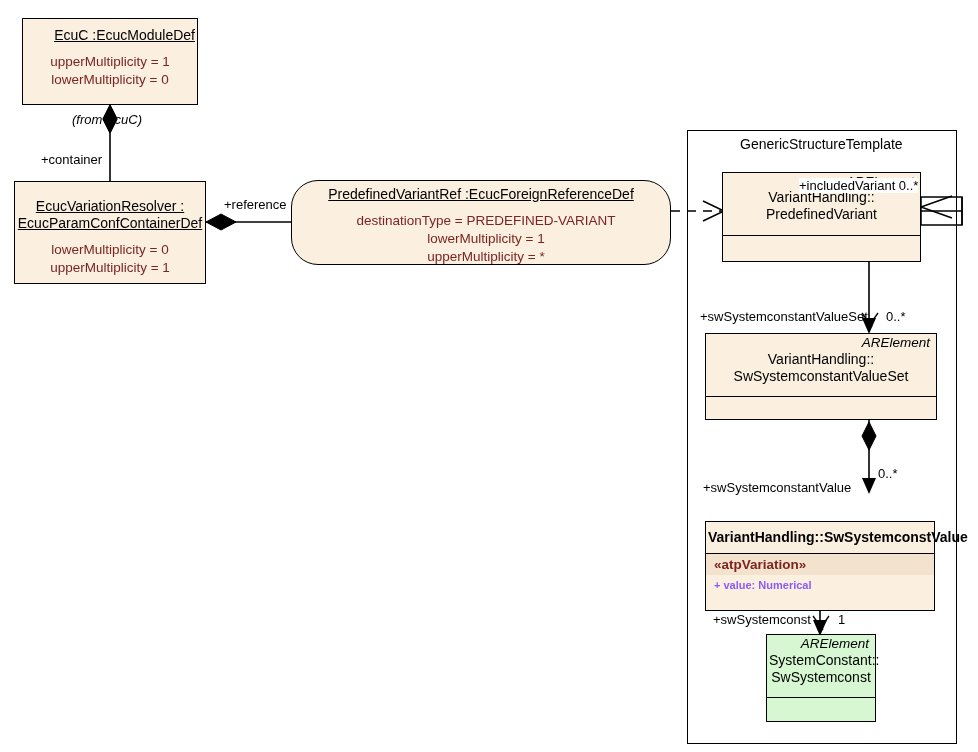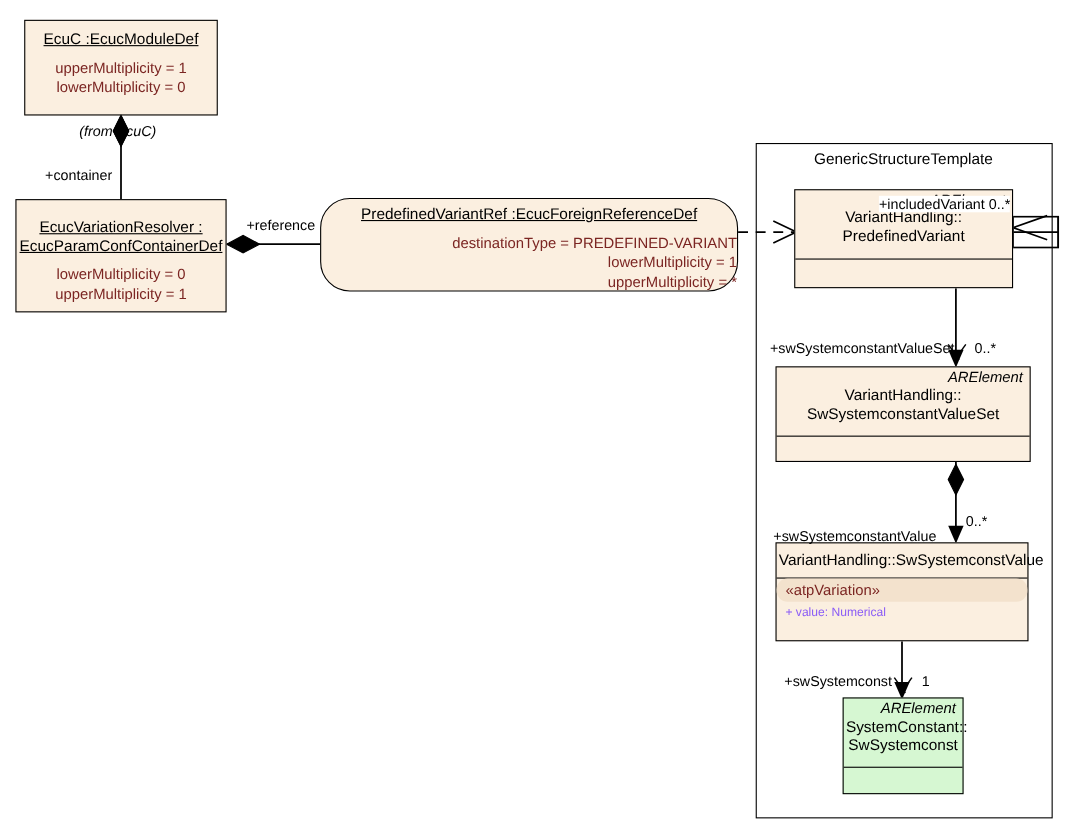--- a/index.html
+++ b/index.html
@@ -65,34 +65,33 @@
     padding: 5px 0 4px 0;
     font-size: 13.5px;
     color: #7B2522;
     line-height: 18px;
   }
   .attr-list .attr {
     text-align: center;
     white-space: nowrap;
   }
   .attr-list.left .attr {
-    text-align: right;
+    text-align: center;
     padding-left: 10px;
   }
   .compartment-empty {
     height: 22px;
   }
   .stereo-row {
     background: #F3E2CD;
     font-size: 13.5px;
     color: #7B2522;
     padding: 2px 0 2px 8px;
     line-height: 17px;
     white-space: nowrap;
-    border-radius: 10px;
   }
   .feature-row {
     font-size: 11px;
     color: #8b5cf6;
     padding: 1px 0 2px 8px;
     line-height: 18px;
     white-space: nowrap;
   }
   
   .pkg-frame {
@@ -165,21 +164,21 @@
 
     <line x1="869" y1="420" x2="869" y2="492" stroke="#000" stroke-width="1.6"></line>
     <polygon points="869,422 876,436 869,450 862,436" fill="#000000" stroke="#000000" stroke-width="1"></polygon>
     <polygon points="869,494 862,478 876,478" fill="#000000"></polygon>
 
     <line x1="820" y1="583" x2="820" y2="634" stroke="#000" stroke-width="1.6"></line>
     <polygon points="820,636 813,620 827,620" fill="#000000"></polygon>
   </svg>
 
   <div class="uml-box" style="left:22px; top:18px; width:176px; height:87px;">
-    <div class="box-title underline-each" style="padding-top:8px;">
+    <div class="box-title underline-each" style="padding-top:8px;text-align:right;">
       <span>EcuC :EcucModuleDef</span>
     </div>
     <div class="attr-list">
       <div class="attr">upperMultiplicity = 1</div>
       <div class="attr">lowerMultiplicity = 0</div>
     </div>
   </div>
 
   <div class="uml-box" style="left:14px; top:181px; width:192px; height:103px;">
     <div class="box-title underline-each" style="padding-top:16px;">
@@ -216,21 +215,21 @@
   <div class="uml-box" style="left:705px; top:333px; width:232px; height:87px;">
     <div class="box-stereo">ARElement</div>
     <div class="box-title" style="padding-top:1px;">
       <span style="display:block;">VariantHandling::</span>
       <span style="display:block;">SwSystemconstantValueSet</span>
     </div>
     <div class="box-divider" style="position:absolute; left:0; right:0; top:62px;"></div>
     <div class="compartment-empty"></div>
   </div>
 
-  <div class="uml-box" style="left:705px; top:493px; width:230px; height:90px;">
+  <div class="uml-box" style="left:705px; top:521px; width:230px; height:90px;font-weight:bold;">
     <div class="box-title overflow" style="padding-top:7px; padding-bottom:7px; text-align:left; padding-left:2px;">
       <span>VariantHandling::SwSystemconstValue</span>
     </div>
     <div class="box-divider"></div>
     <div class="stereo-row">«atpVariation»</div>
     <div class="feature-row">+    value:  Numerical</div>
   </div>
 
   <div class="uml-box green" style="left:766px; top:634px; width:110px; height:88px;">
     <div class="box-stereo">ARElement</div>

